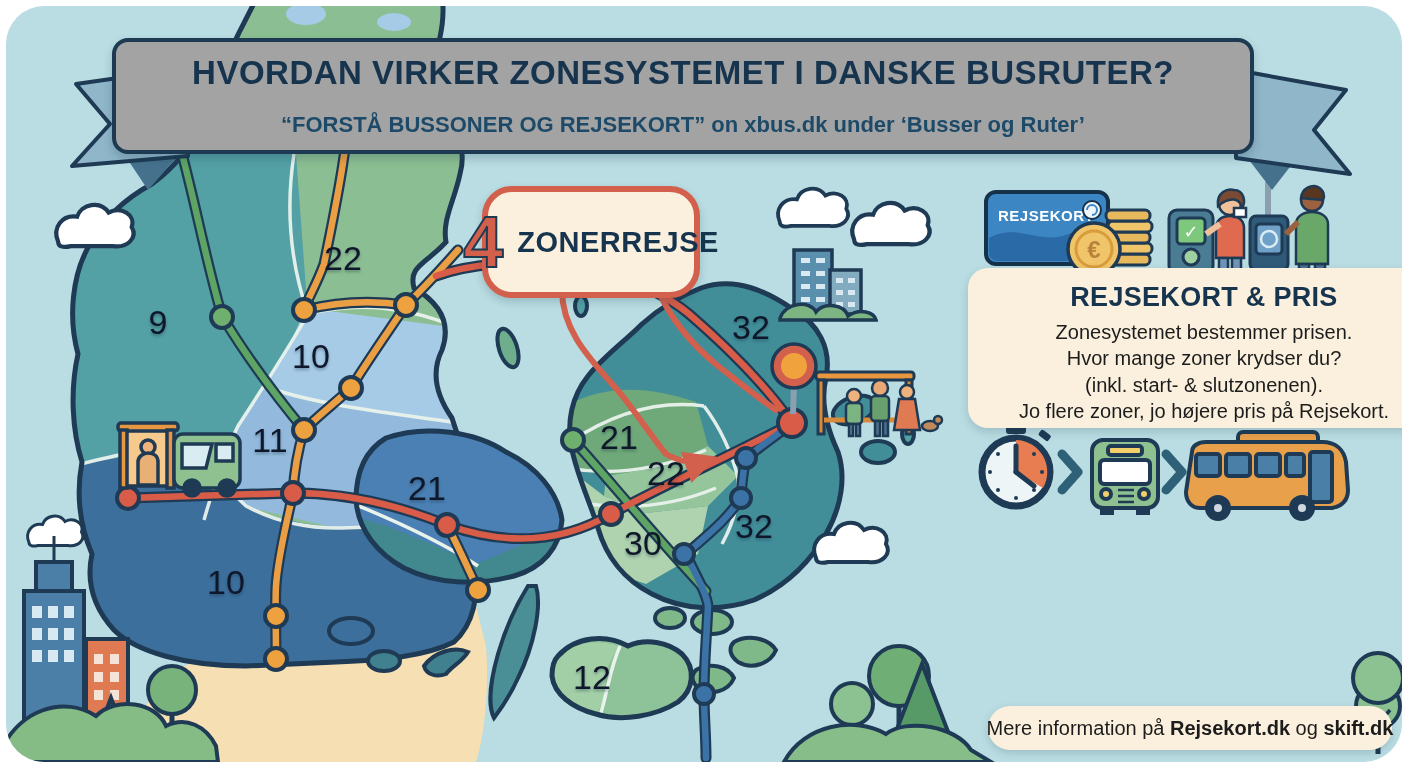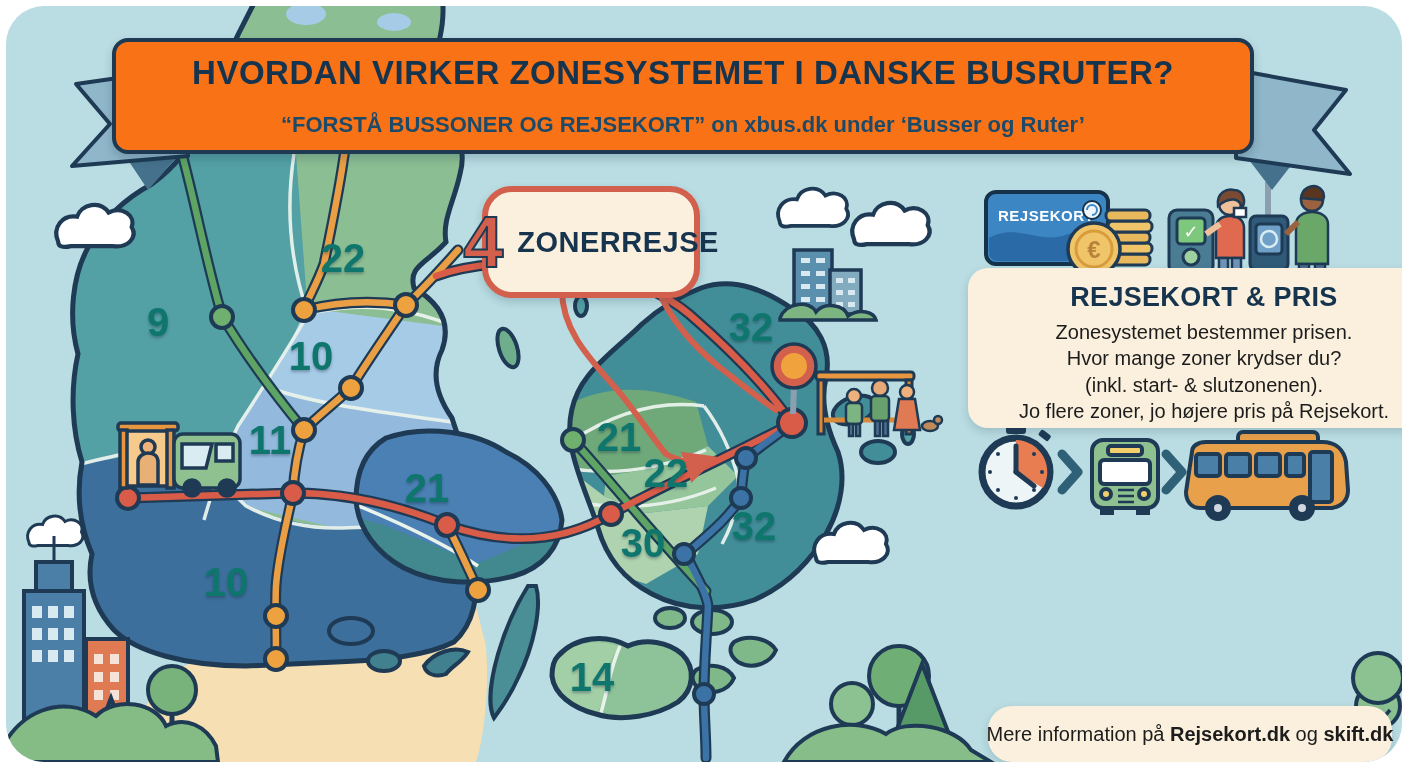--- a/index.html
+++ b/index.html
@@ -1,37 +1,37 @@
 <!DOCTYPE html>
 <html><head>
 <meta charset="utf-8">
 <style>
   html,body{margin:0;padding:0;background:#ffffff;}
   body{width:1408px;height:768px;position:relative;font-family:"Liberation Sans","DejaVu Sans",sans-serif;}
   .stage{position:absolute;left:6px;top:6px;width:1396px;height:756px;border-radius:38px;background:#b9dde2;overflow:hidden;}
   .scene{position:absolute;left:0;top:0;width:1396px;height:756px;}
   
-  .banner{position:absolute;left:106px;top:32px;width:1134px;height:108px;background:#f97316;border:4px solid #1d3a52;border-radius:16px;box-shadow:0 5px 10px rgba(25,55,75,.22);display:flex;flex-direction:column;align-items:center;justify-content:center;z-index:5;}
+  .banner{position:absolute;left:106px;top:32px;width:1134px;height:108px;background:#a3a3a3;border:4px solid #1d3a52;border-radius:16px;box-shadow:0 5px 10px rgba(25,55,75,.22);display:flex;flex-direction:column;align-items:center;justify-content:center;z-index:5;}
   .banner-title{font-size:33px;font-weight:700;color:#16344e;letter-spacing:.5px;}
   .banner-subtitle{font-size:22px;font-weight:700;color:#1d4a68;margin-top:20px;}
   
   .callout{position:absolute;left:476px;top:180px;width:206px;height:100px;background:#faf0dd;border:6px solid #d2604d;border-radius:30px;box-shadow:0 4px 8px rgba(25,55,75,.2);display:flex;align-items:center;justify-content:center;gap:14px;z-index:4;}
   .callout-num{font-size:72px;font-weight:700;color:#d2604d;-webkit-text-stroke:2px #1d3a52;line-height:1;}
   .callout-lines{display:flex;flex-direction:row;line-height:1.05;}
   .callout-lines span{font-size:29px;font-weight:700;color:#16344e;letter-spacing:.5px;}
   
-  .zl{position:absolute;transform:translate(-50%,-50%);font-size:40px;font-weight:700;color:#0f766e;text-shadow:0 2px 3px rgba(20,40,60,.35);z-index:3;}
+  .zl{position:absolute;transform:translate(-50%,-50%);font-size:34px;font-weight:400;color:#0f172a;text-shadow:0 2px 3px rgba(20,40,60,.35);z-index:3;}
   
   .panel{position:absolute;left:962px;width:472px;background:#faf0dd;border-radius:20px;box-shadow:0 4px 10px rgba(25,55,75,.18);padding:14px 18px;box-sizing:border-box;z-index:4;text-align:center;}
   .panel h2{margin:0 0 6px 0;font-size:27px;font-weight:700;color:#16344e;letter-spacing:.3px;}
   .panel p{margin:0;font-size:20px;line-height:1.32;color:#1c1c1c;}
   .panel p.sp{margin-top:7px;font-size:19px;}
   .panel-pris{top:262px;height:160px;}
   .panel-regler{top:505px;height:186px;}
-  .pill{position:absolute;left:982px;top:700px;width:404px;height:56px;background:#faf0dd;border-radius:24px;box-shadow:0 3px 8px rgba(25,55,75,.18);display:flex;align-items:center;justify-content:center;font-size:20px;color:#1c1c1c;z-index:4;white-space:pre;}
+  .pill{position:absolute;left:982px;top:700px;width:404px;height:44px;background:#faf0dd;border-radius:24px;box-shadow:0 3px 8px rgba(25,55,75,.18);display:flex;align-items:center;justify-content:center;font-size:20px;color:#1c1c1c;z-index:4;white-space:pre;}
   .pill b{font-weight:700;}
 </style>
 </head>
 <body>
 
 <div class="stage">
 
 <svg class="scene" viewBox="0 0 1396 756">
   <defs>
     <marker id="arrw" viewBox="0 0 10 10" refX="7" refY="5" markerWidth="5.5" markerHeight="5.5" orient="auto-start-reverse">
@@ -425,21 +425,21 @@
   <div class="zl" style="left:337px;top:252px;">22</div>
   <div class="zl" style="left:305px;top:350px;">10</div>
   <div class="zl" style="left:264px;top:434px;">11</div>
   <div class="zl" style="left:220px;top:576px;">10</div>
   <div class="zl" style="left:421px;top:482px;">21</div>
   <div class="zl" style="left:613px;top:431px;">21</div>
   <div class="zl" style="left:660px;top:467px;">22</div>
   <div class="zl" style="left:607px;top:537px;margin-left:30px;">30</div>
   <div class="zl" style="left:745px;top:321px;">32</div>
   <div class="zl" style="left:748px;top:520px;">32</div>
-  <div class="zl" style="left:586px;top:671px;">14</div>
+  <div class="zl" style="left:586px;top:671px;">12</div>
 
   <div class="panel panel-pris">
     <h2>REJSEKORT &amp; PRIS</h2>
     <p>Zonesystemet bestemmer prisen.</p>
     <p>Hvor mange zoner krydser du?</p>
     <p>(inkl. start- &amp; slutzonenen).</p>
     <p>Jo flere zoner, jo højere pris på Rejsekort.</p>
   </div>
 
 

